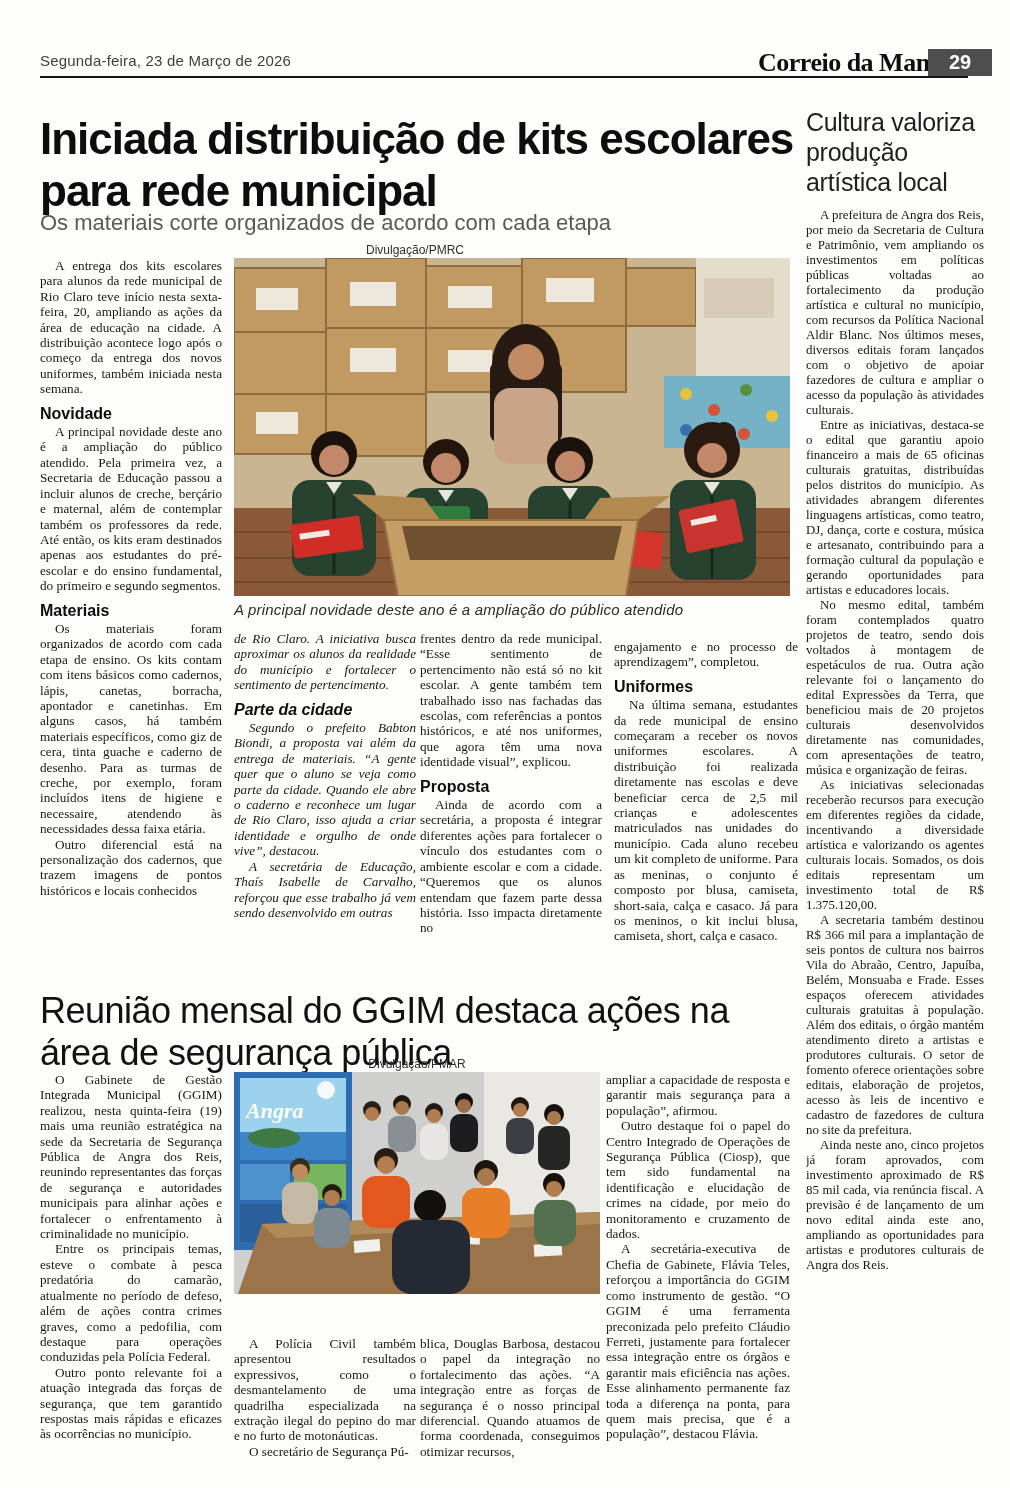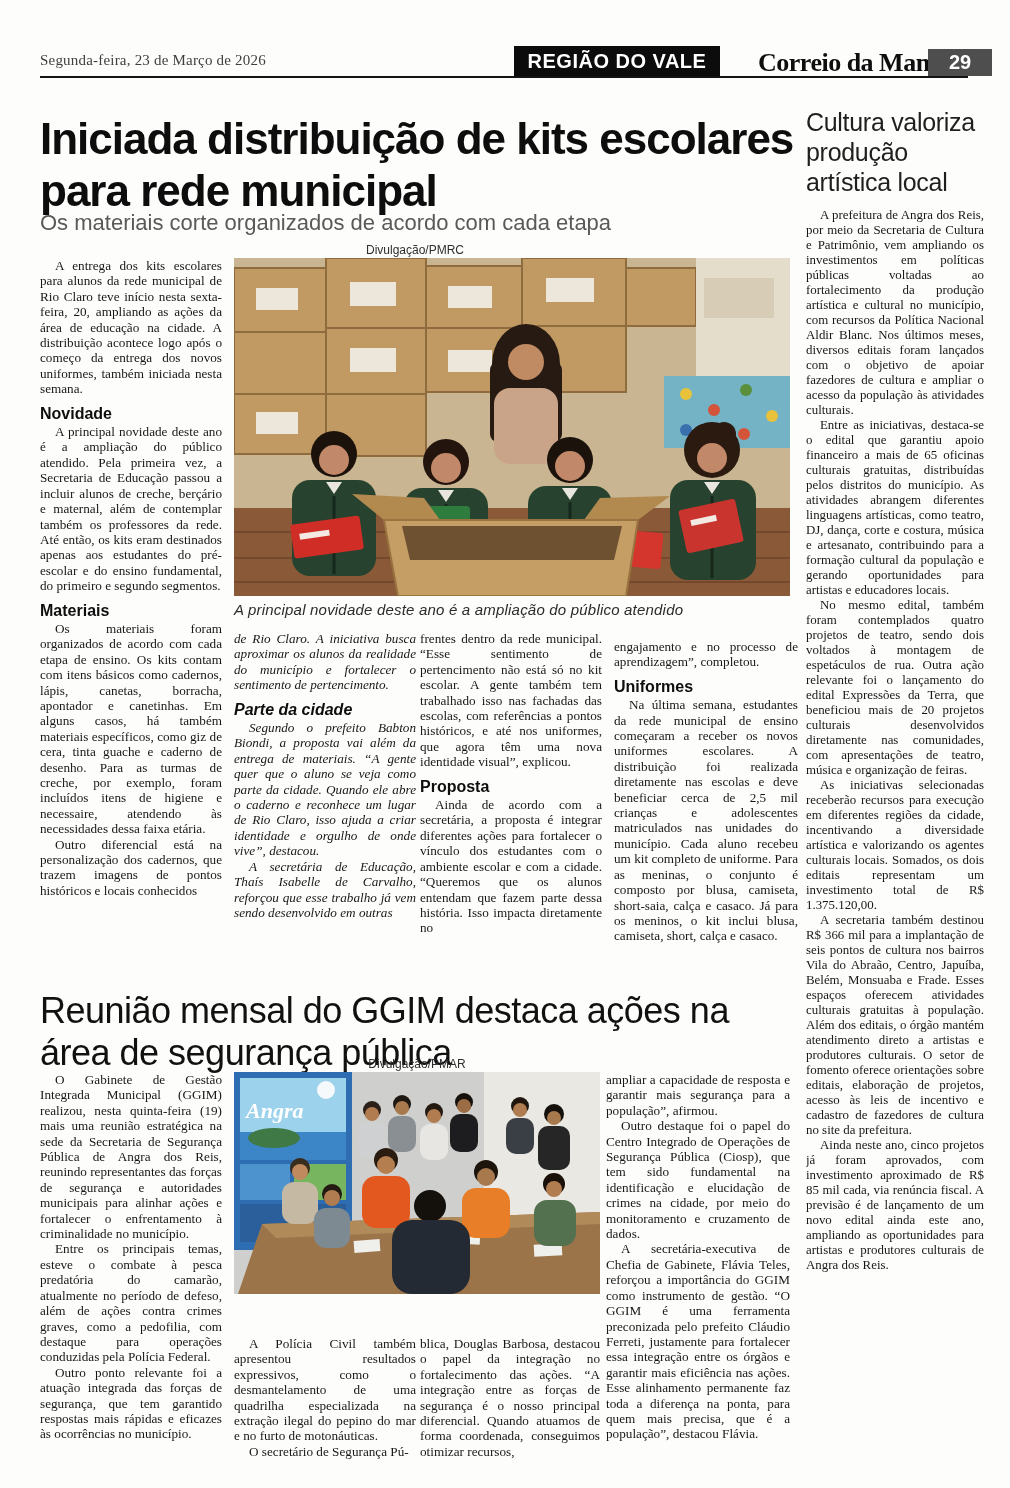--- a/index.html
+++ b/index.html
@@ -1,19 +1,19 @@
 <!DOCTYPE html>
 <html lang="pt"><head>
 <meta charset="utf-8">
 <style>
   html,body{margin:0;padding:0;background:#ffffff;}
   .page{position:relative;width:1010px;height:1488px;background:#fdfdfb;overflow:hidden;
         font-family:"Liberation Serif",serif;color:#1c1c1c;}
   
-  .date{position:absolute;left:40px;top:52px;font-family:Liberation Serif, serif;
+  .date{position:absolute;left:40px;top:52px;font-family:Liberation Sans, sans-serif;
         font-size:15px;color:#3f3f3f;letter-spacing:.2px;}
   .rule{position:absolute;left:40px;top:76px;width:928px;height:2px;background:#141414;}
   .section-box{position:absolute;left:514px;top:46px;width:206px;height:30px;background:#0c0c0c;
         color:#fff;font-family:"Liberation Sans",sans-serif;font-weight:700;font-size:20px;
         display:flex;align-items:center;justify-content:center;letter-spacing:.5px;}
   .masthead{position:absolute;left:758px;top:48px;font-family:"Liberation Serif",serif;
         font-weight:700;font-size:26px;color:#0e0e0e;letter-spacing:-.5px;}
   .pageno{position:absolute;left:928px;top:49px;width:64px;height:27px;background:#4e4e4e;
         color:#fff;font-family:"Liberation Sans",sans-serif;font-weight:700;font-size:20px;
         display:flex;align-items:center;justify-content:center;}
@@ -61,21 +61,20 @@
   .a3-body p.para{margin:0;text-indent:14px;}
   svg{display:block;}
 </style>
 </head>
 <body>
 
 <div class="page">
 
   <div class="date">Segunda-feira, 23 de Março de 2026</div>
   <div class="rule"></div>
-  <div class="section-box">REGIÃO DO VALE</div>
   <div class="masthead">Correio da Manhã</div>
   <div class="pageno">29</div>
 
   <h1 class="a1-headline">Iniciada distribuição de kits escolares para rede municipal</h1>
   <div class="a1-sub">Os materiais corte organizados de acordo com cada etapa</div>
   <div class="credit credit1">Divulgação/PMRC</div>
 
   <svg class="photo1" viewBox="0 0 556 338" aria-hidden="true">
     <rect width="556" height="338" fill="#c9b591"></rect>
     <g stroke="#8f6c3e" stroke-width="2" fill="#c09a62">

